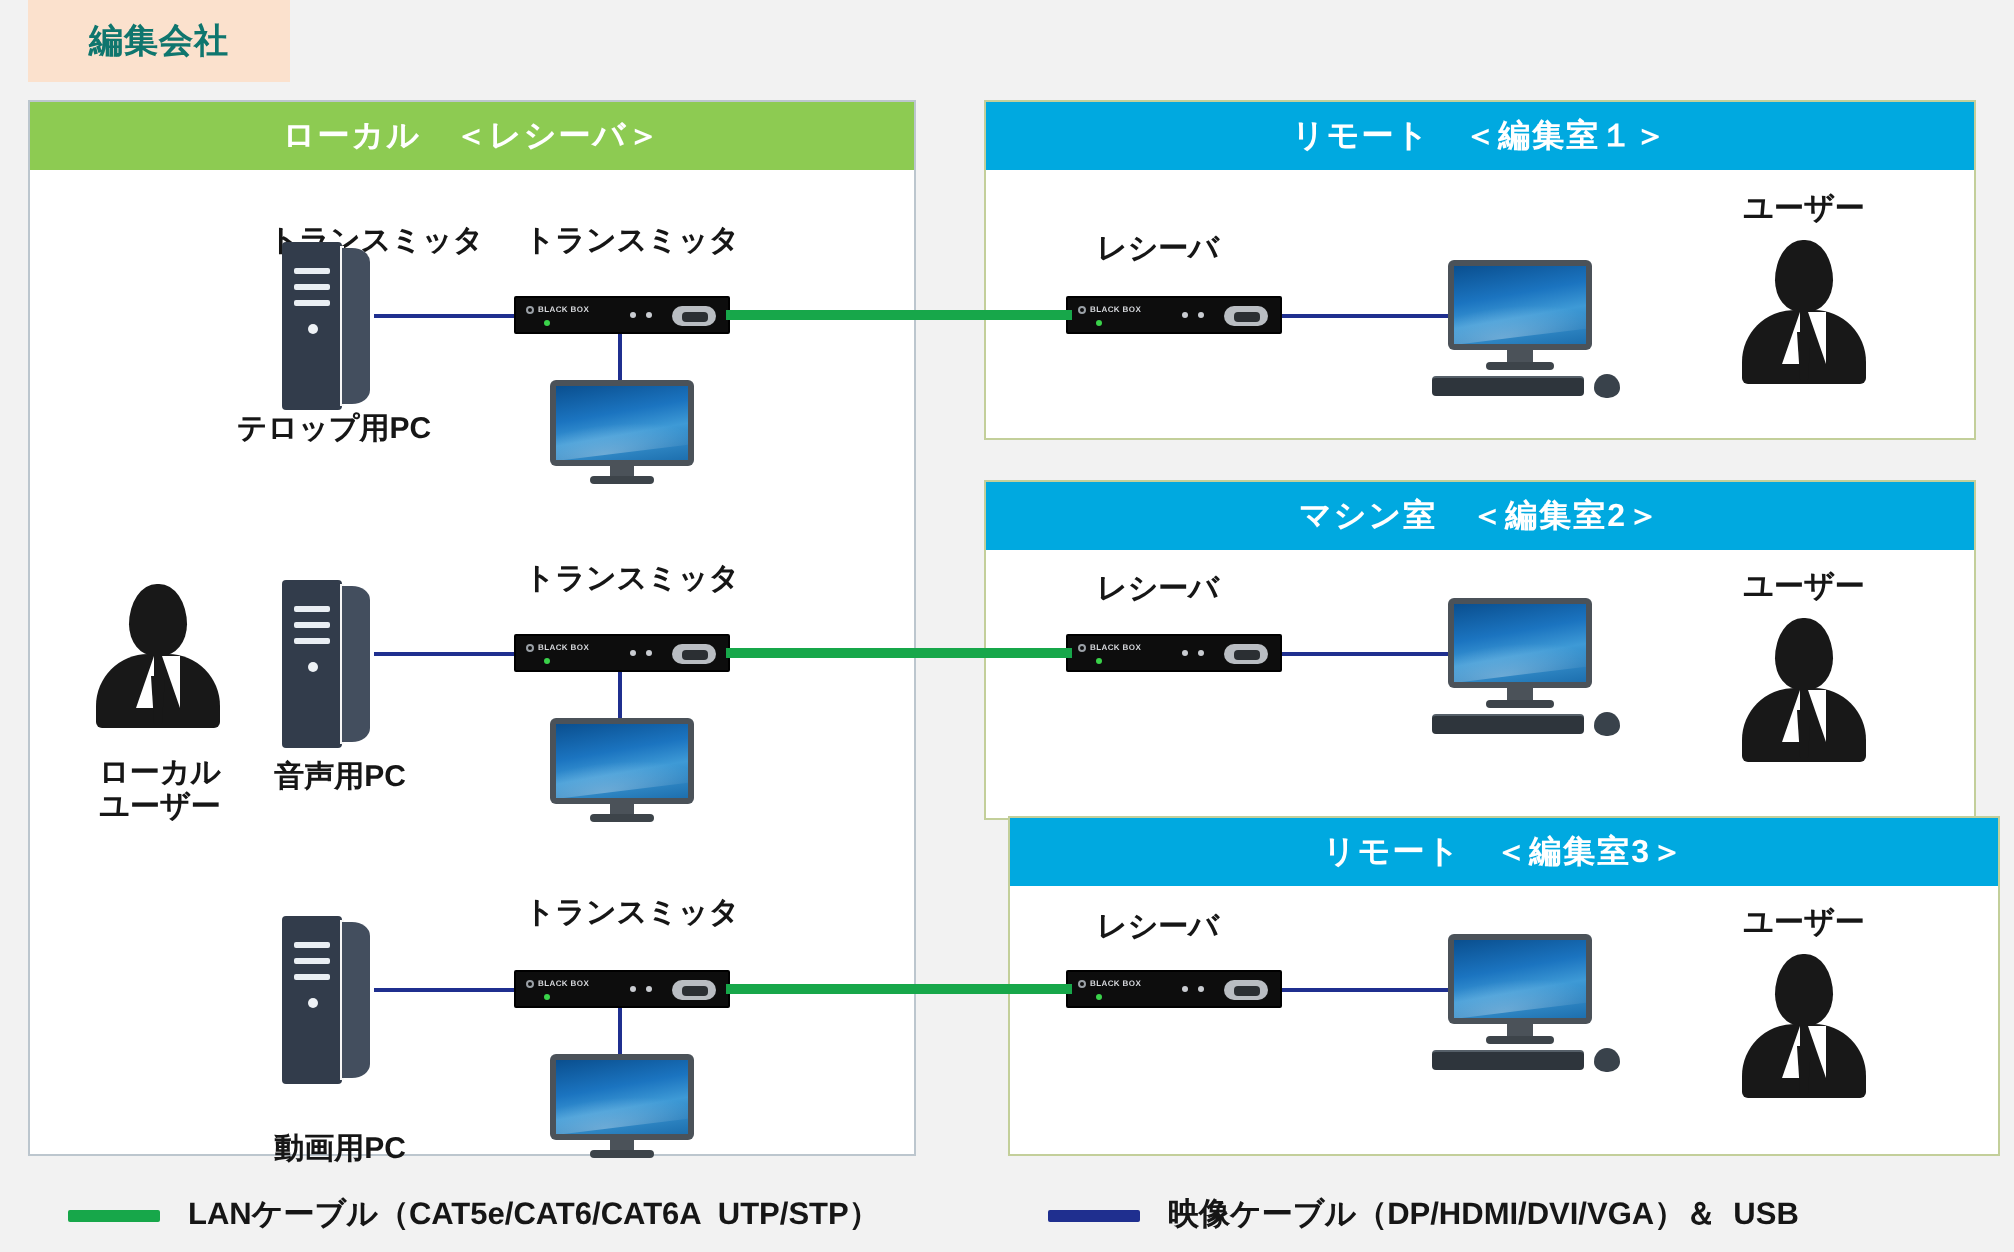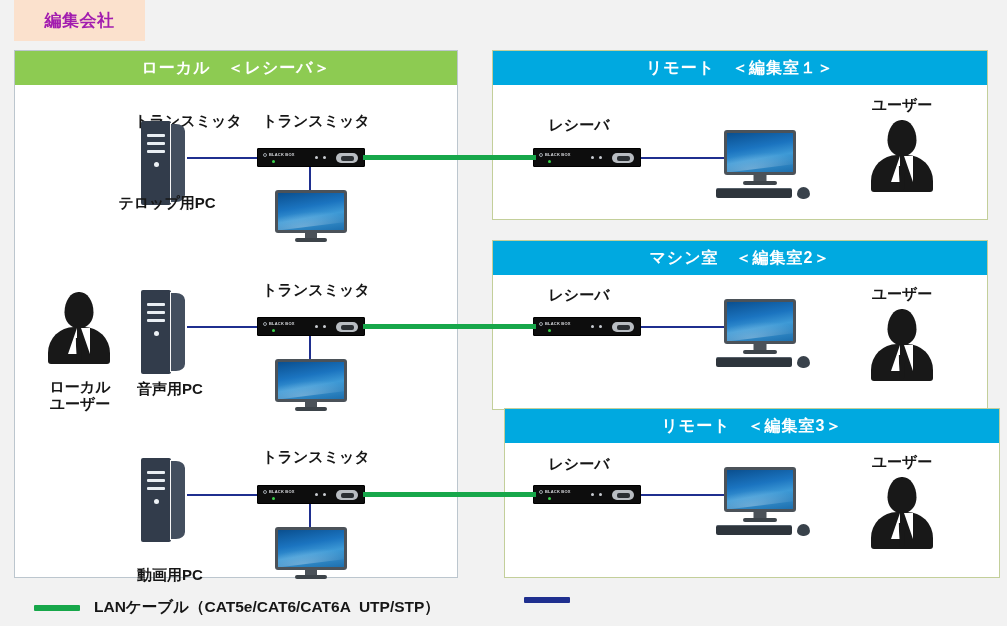--- a/index.html
+++ b/index.html
@@ -26,21 +26,21 @@
     width: 131px;
     height: 41px;
     background: #fbe1cd;
     display: flex;
     align-items: center;
     justify-content: center;
   }
   #title-tab .t {
     font-size: 17px;
     font-weight: bold;
-    color: #a21caf;
+    color: #0f766e;
     letter-spacing: 0.5px;
   }
 
   
   .panel {
     position: absolute;
     background: #ffffff;
     border: 1px solid #bcc6ce;
     box-sizing: border-box;
   }
@@ -293,21 +293,21 @@
   <div class="tower" style="left:141px; top:121px;">
     <div class="face">
       <div class="slot s1"></div>
       <div class="slot s2"></div>
       <div class="slot s3"></div>
       <div class="pwr"></div>
     </div>
     <div class="gap"></div>
     <div class="side"></div>
   </div>
-  <div class="lbl" style="left:112px; top:194px; width:110px;">テロップ用PC</div>
+  <div class="lbl" style="left:112px; top:206px; width:110px;">テロップ用PC</div>
   <div class="cable-blue" style="left:187px; top:157px; width:72px; height:2px;"></div>
   <div class="bbox" style="left:257px; top:148px;">
     <div class="logo">
       <span class="ring"></span>
       <span class="txt">BLACK BOX</span>
     </div>
     <div class="led"></div>
     <div class="dot d1"></div>
     <div class="dot d2"></div>
     <div class="port">
@@ -515,16 +515,17 @@
     </div>
   </div>
 
   <div id="legend">
     <div class="leg-item" style="left:34px; top:9px;">
       <span class="leg-swatch" style="background:#17a74a;"></span>
       <span class="leg-text">LANケーブル（CAT5e/CAT6/CAT6A  UTP/STP）</span>
     </div>
     <div class="leg-item" style="left:524px; top:9px;">
       <span class="leg-swatch" style="background:#1f2f8f;"></span>
+      <span class="leg-text">映像ケーブル（DP/HDMI/DVI/VGA）＆  USB</span>
     </div>
   </div>
 
 </div>
 
 </body></html>

